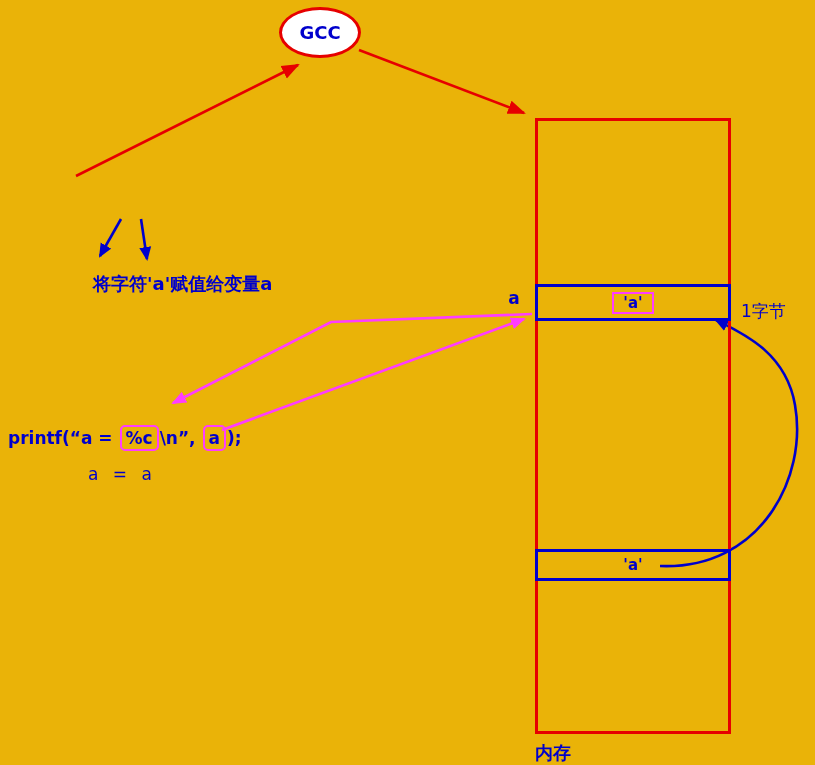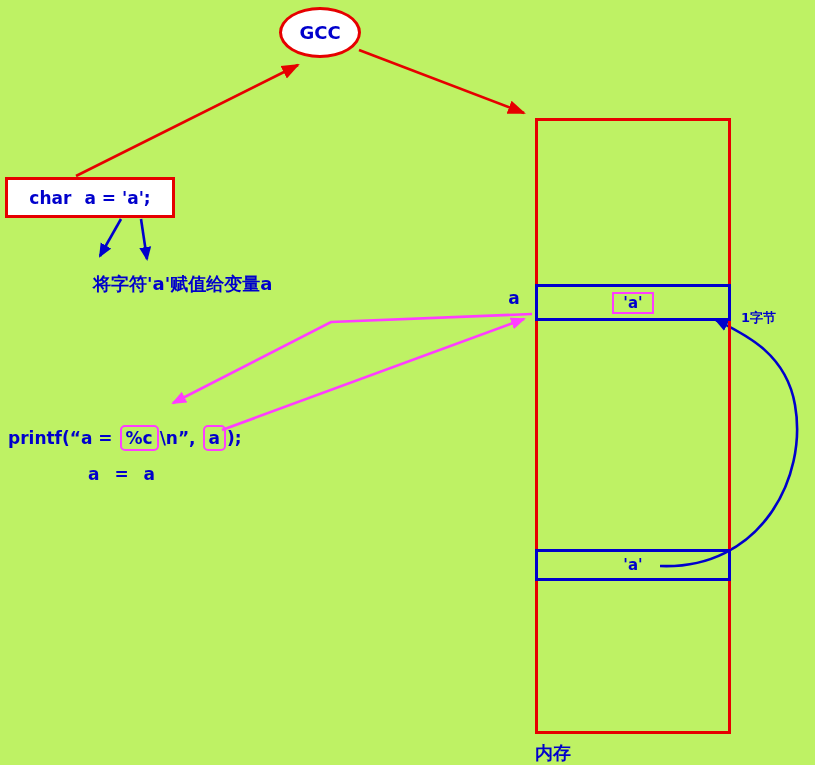--- a/index.html
+++ b/index.html
@@ -9,21 +9,21 @@
   }
   *{margin:0;padding:0;box-sizing:border-box;}
   body{
     font-family:"DejaVu Sans","Liberation Sans",sans-serif;
     background:#ffffff;
   }
   .canvas{
     position:relative;
     width:815px;
     height:765px;
-    background:#bef264;
+    background:#eab308;
     overflow:hidden;
   }
   .abs{position:absolute;}
 
   
   svg.arrows{
     position:absolute;
     left:0;top:0;
     width:815px;height:765px;
     pointer-events:none;
@@ -73,21 +73,21 @@
   .mbox{
     border:2px solid var(--magenta);
     border-radius:5px;
     padding:1px 4px;
     margin:0 1px;
     display:inline-block;
   }
 
   .assignment{
     left:88px;top:464px;
-    color:var(--blue);font-weight:bold;font-size:17px;
+    color:var(--blue);font-weight:normal;font-size:17px;
     word-spacing:9px;
     z-index:10;
   }
 
   
   .memory-box{
     left:535px;top:118px;width:196px;height:616px;
     border:3px solid var(--red);
     z-index:6;
   }
@@ -103,22 +103,22 @@
     color:var(--blue);font-weight:bold;font-size:15px;
     background:transparent;
   }
   .var-label{
     left:500px;top:288px;width:28px;
     text-align:center;
     color:var(--blue);font-weight:bold;font-size:17px;
     z-index:10;
   }
   .size-label{
-    left:741px;top:309px;
-    color:var(--blue);font-weight:bold;font-size:13px;
+    left:741px;top:300px;
+    color:var(--blue);font-weight:normal;font-size:17px;
     z-index:10;
   }
   .cell2{
     left:535px;top:549px;width:196px;height:32px;
     border:3px solid var(--blue);
     display:flex;align-items:center;justify-content:center;
     color:var(--blue);font-weight:bold;font-size:15px;
     z-index:10;
   }
   .mem-label{
@@ -155,24 +155,20 @@
     <path class="line stroke-magenta" marker-end="url(#ah-magenta)" d="M532,314 L331,322 L173,403"></path>
     <path class="line stroke-magenta" marker-end="url(#ah-magenta)" d="M222,430 L524,319"></path>
 
     <path class="line stroke-blue" marker-end="url(#ah-blue)" d="M660,566 C760,570 808,478 795,405 C786,352 742,333 716,320"></path>
   </svg>
 
   <div class="abs gcc">
     <span>GCC</span>
   </div>
 
-  <div class="abs code-box">
-    <span>char</span>
-    <span>a = 'a';</span>
-  </div>
 
   <div class="abs annotation">将字符'a'赋值给变量a</div>
 
   <div class="abs printf-line">
     <span>printf(“a =&nbsp;</span>
     <span class="mbox">%c</span>
     <span>\n”,&nbsp;</span>
     <span class="mbox">a</span>
     <span>);</span>
   </div>

